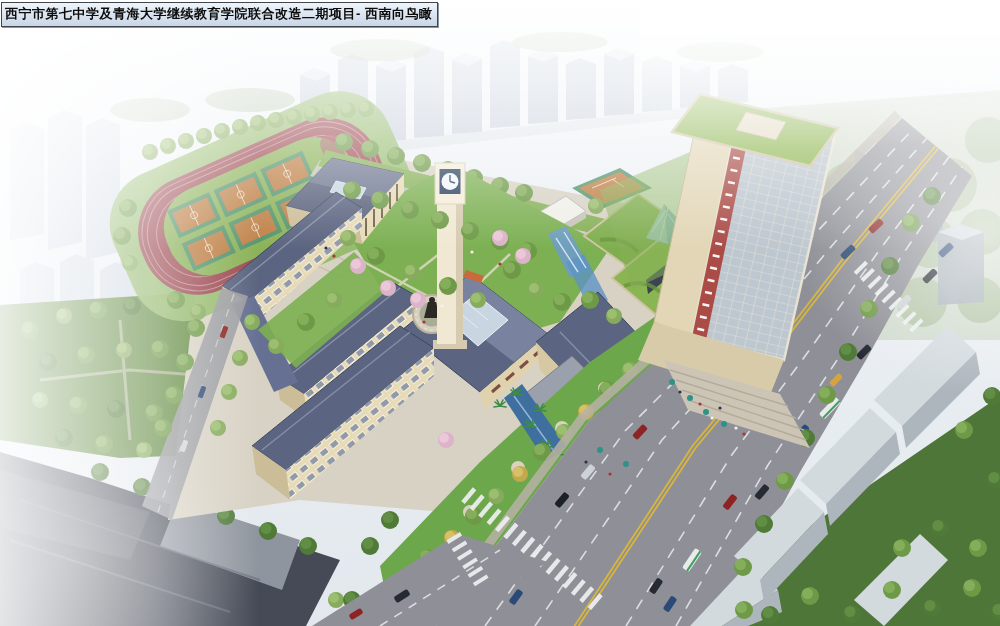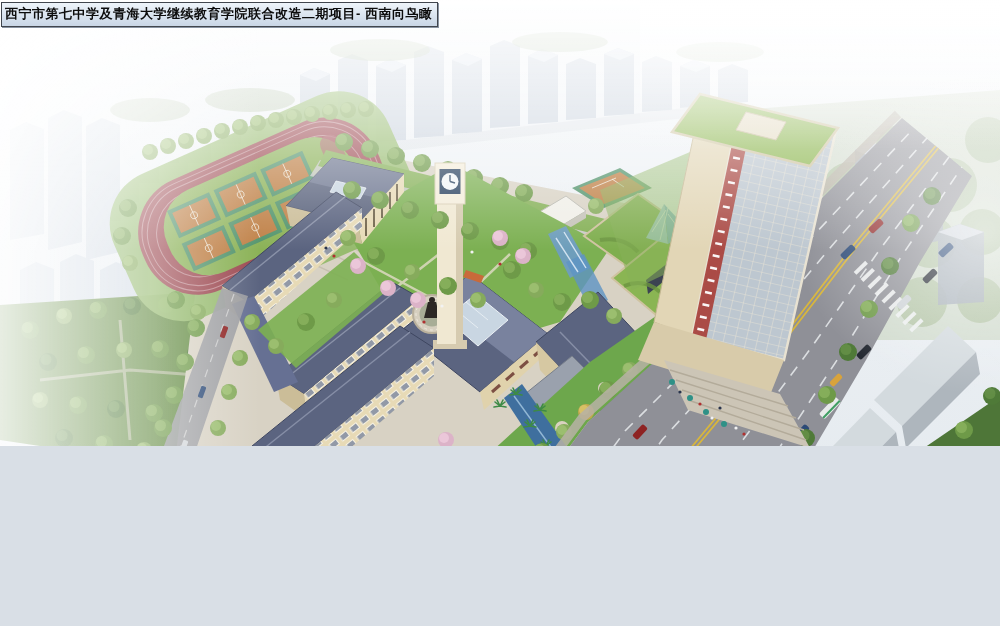--- a/index.html
+++ b/index.html
@@ -1,16 +1,16 @@
 <!DOCTYPE html>
 <html><head>
 <meta charset="utf-8">
 <style>
   html,body{margin:0;padding:0;background:#d9dfe6;}
-  .stage{position:relative;width:1000px;height:446px;overflow:hidden;
+  .stage{position:relative;width:1000px;height:626px;overflow:hidden;
          font-family:"Liberation Sans",sans-serif;background:#edf2f6;}
   .stage svg{position:absolute;left:0;top:0;}
   .title-label{position:absolute;left:1px;top:2px;padding:2px 5px 3px 3px;
     font-size:13px;font-weight:bold;letter-spacing:.5px;color:#0c0c0c;
     background:linear-gradient(#eef4fa,#c9d6e6);border:1px solid #41464e;
     box-shadow:1px 1px 0 #8a94a2;white-space:nowrap;z-index:10;}
 </style>
 </head>
 <body>
 

